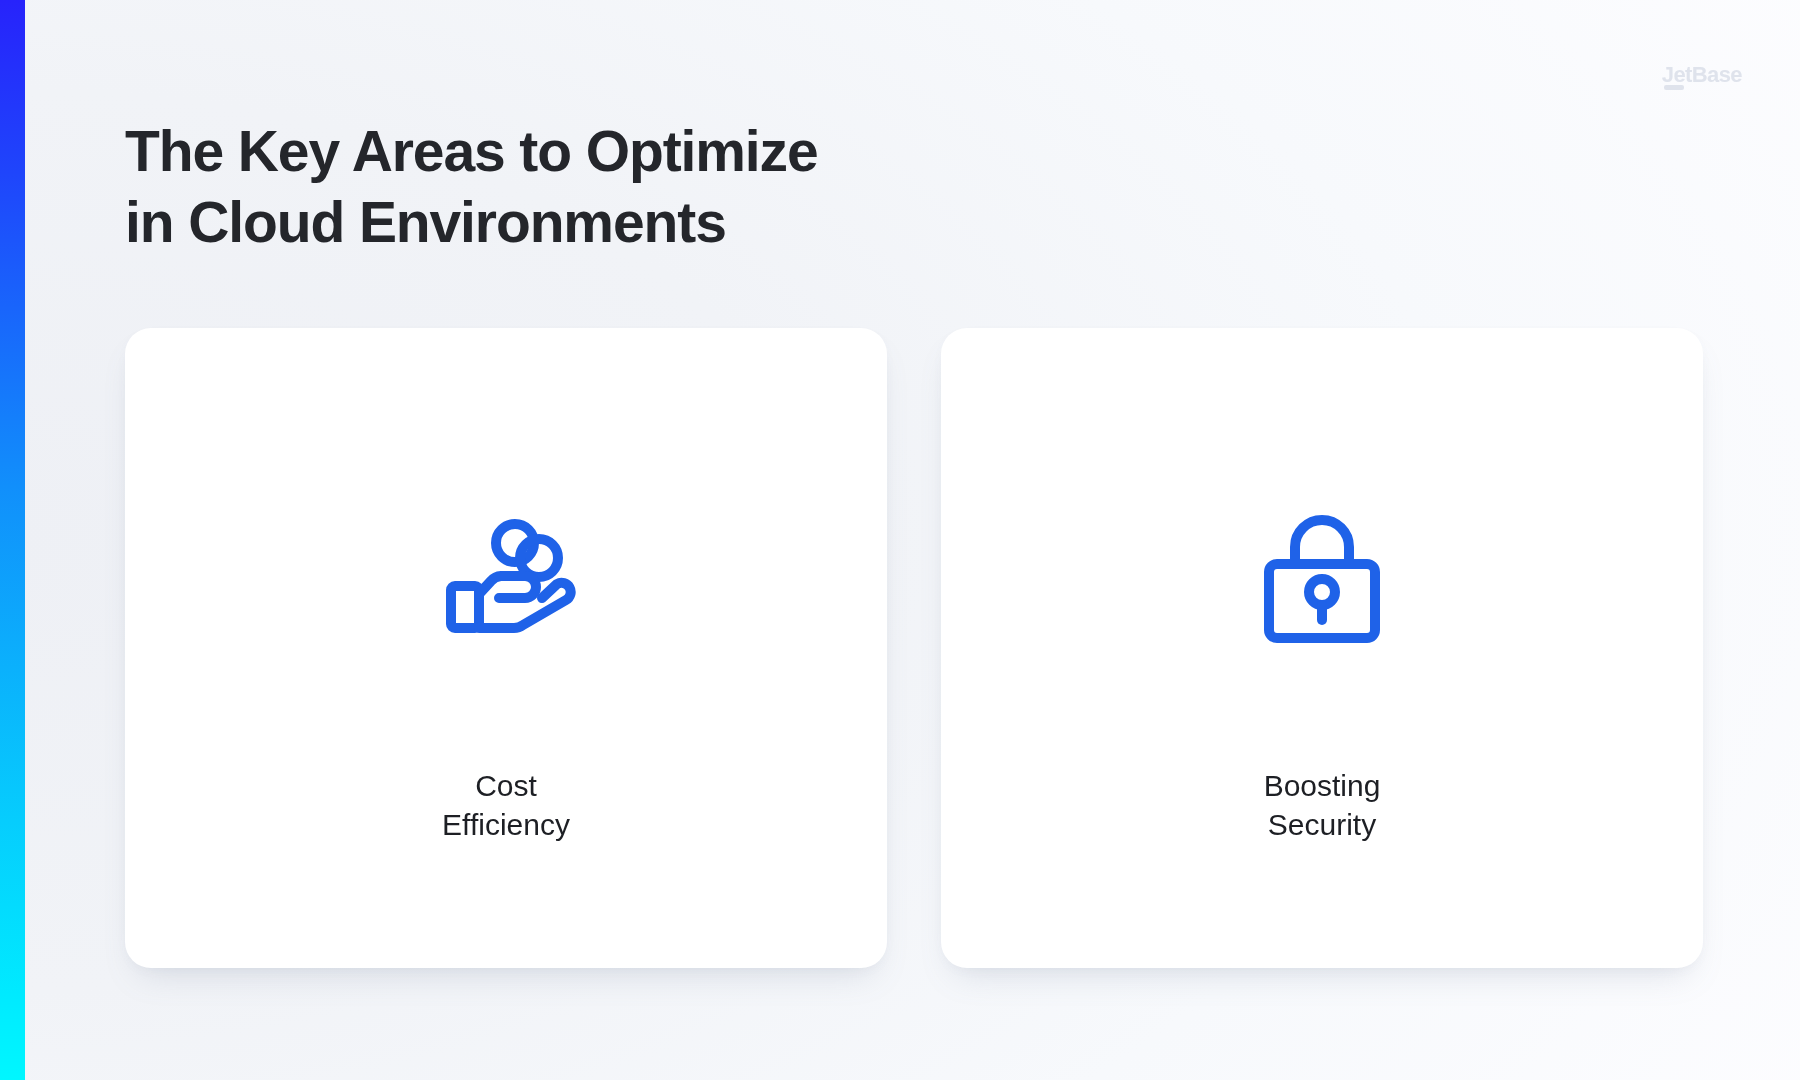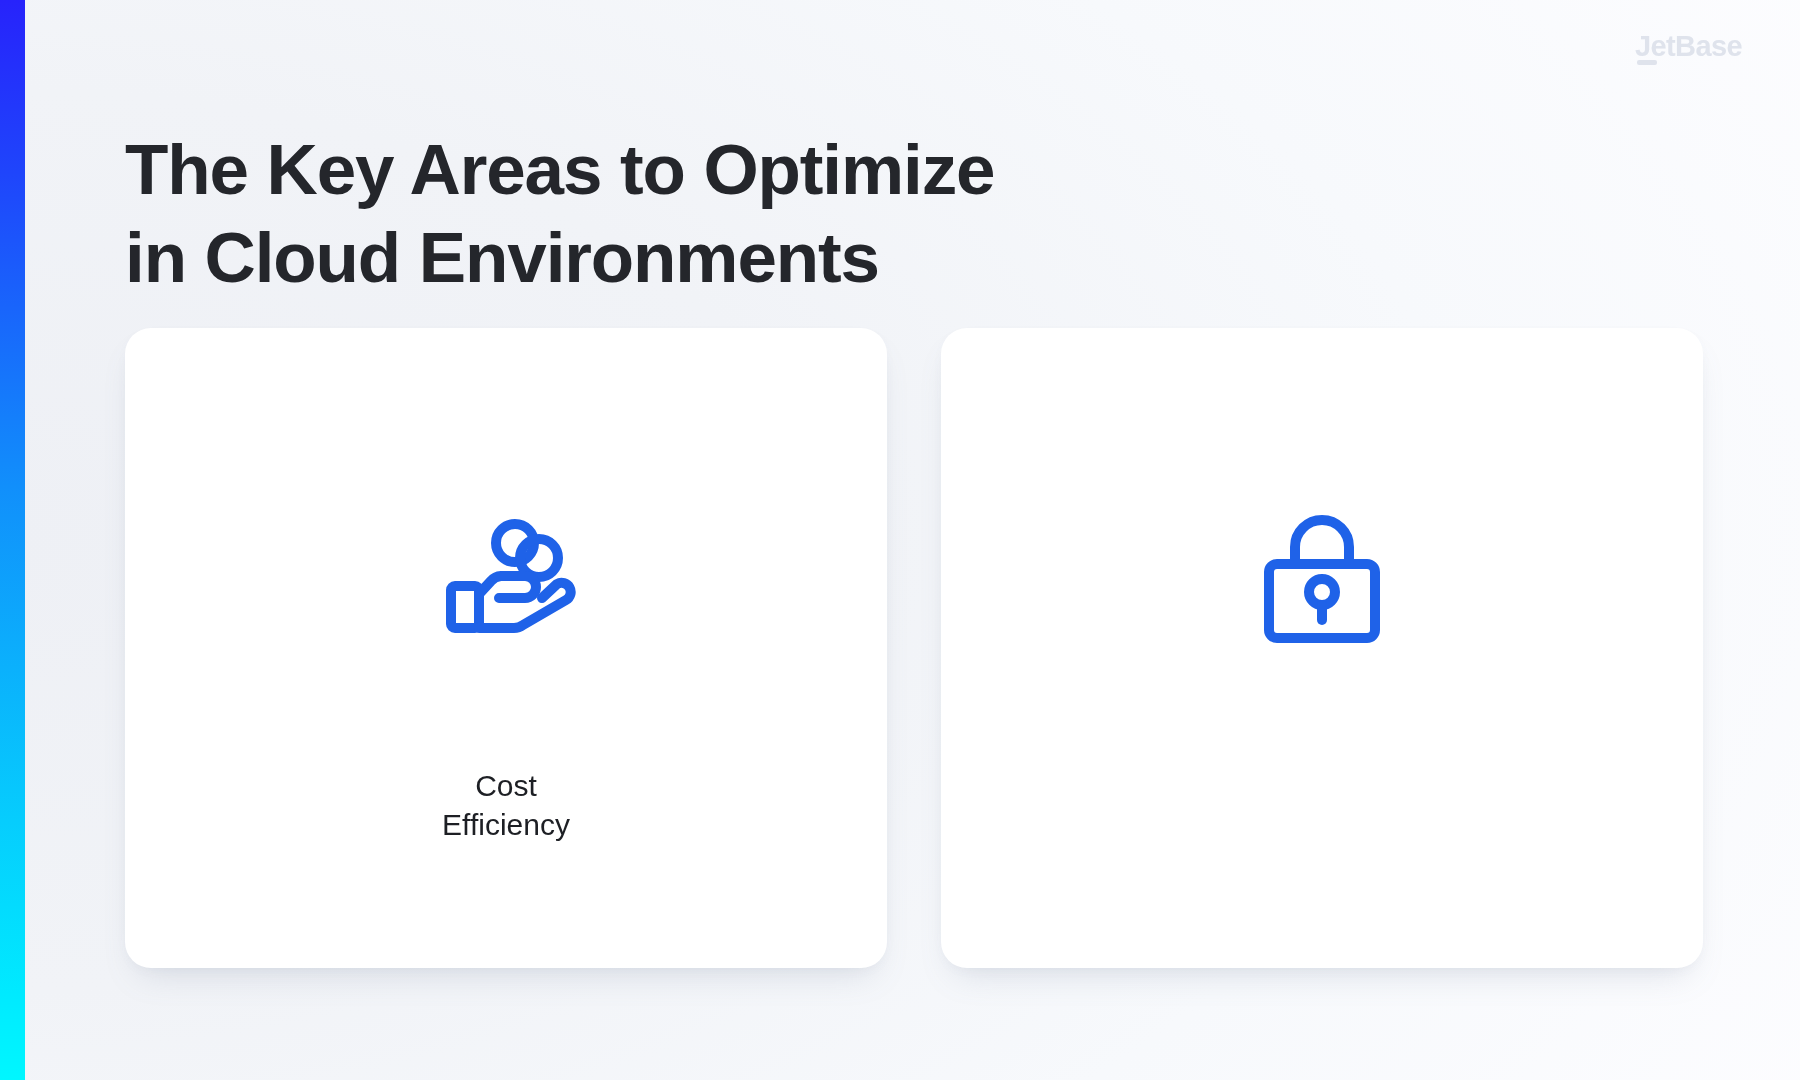--- a/index.html
+++ b/index.html
@@ -30,22 +30,22 @@
     top: 0;
     width: 25px;
     height: 1080px;
     background: linear-gradient(180deg, #2723fb 0%, #1f45fb 16%, #118ffb 45%, #06cdfd 76%, #00eaff 92%, #00f7ff 100%);
   }
 
   
   .logo {
     position: absolute;
     right: 58px;
-    top: 32px;
-    font-size: 29px;
+    top: 64px;
+    font-size: 22px;
     font-weight: 700;
     letter-spacing: -0.6px;
     color: #dfe3ec;
     line-height: 1;
     user-select: none;
   }
   .logo .logo-underline {
     position: absolute;
     left: 2px;
     bottom: -4px;
@@ -54,21 +54,21 @@
     border-radius: 2px;
     background: #dfe3ec;
   }
 
   
   .heading {
     position: absolute;
     left: 125px;
     top: 78px;
     width: 1100px;
-    font-size: 71px;
+    font-size: 57px;
     line-height: 1.24;
     font-weight: 700;
     letter-spacing: -1.1px;
     color: #24262b;
     white-space: pre-line;
   }
 
   
   .cards {
     position: absolute;
@@ -156,16 +156,18 @@
 
     <div class="card">
       <div class="card-icon">
         <svg width="150" height="150" viewBox="0 0 150 150" fill="none" stroke="#1f62e8" stroke-width="10" stroke-linecap="round" stroke-linejoin="round">
           <path d="M48 62 V45 a27 27 0 0 1 54 0 v17"></path>
           <rect x="22" y="62" width="106" height="74" rx="8"></rect>
           <circle cx="75" cy="90" r="13"></circle>
           <path d="M75 103 v15"></path>
         </svg>
       </div>
+      <div class="card-label">Boosting
+Security</div>
     </div>
 
   </div>
 </div>
 
 </body></html>

